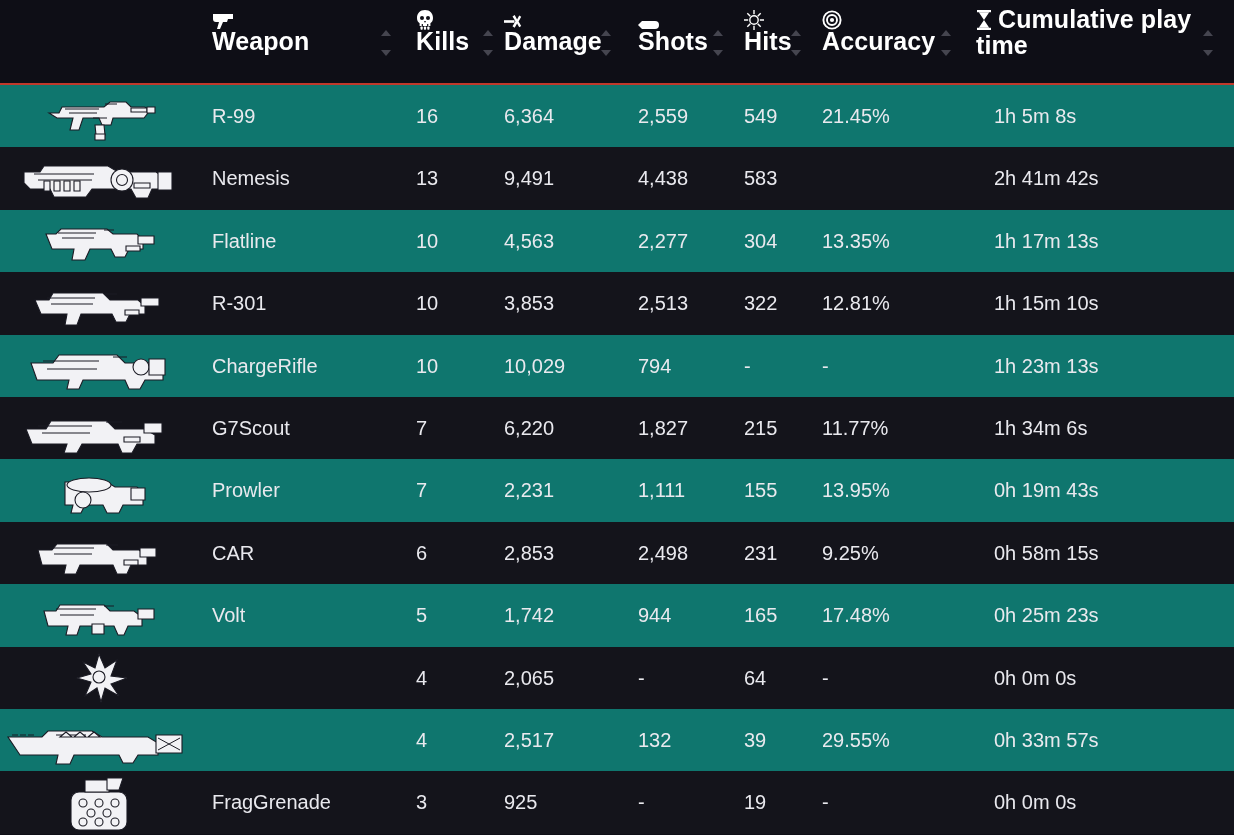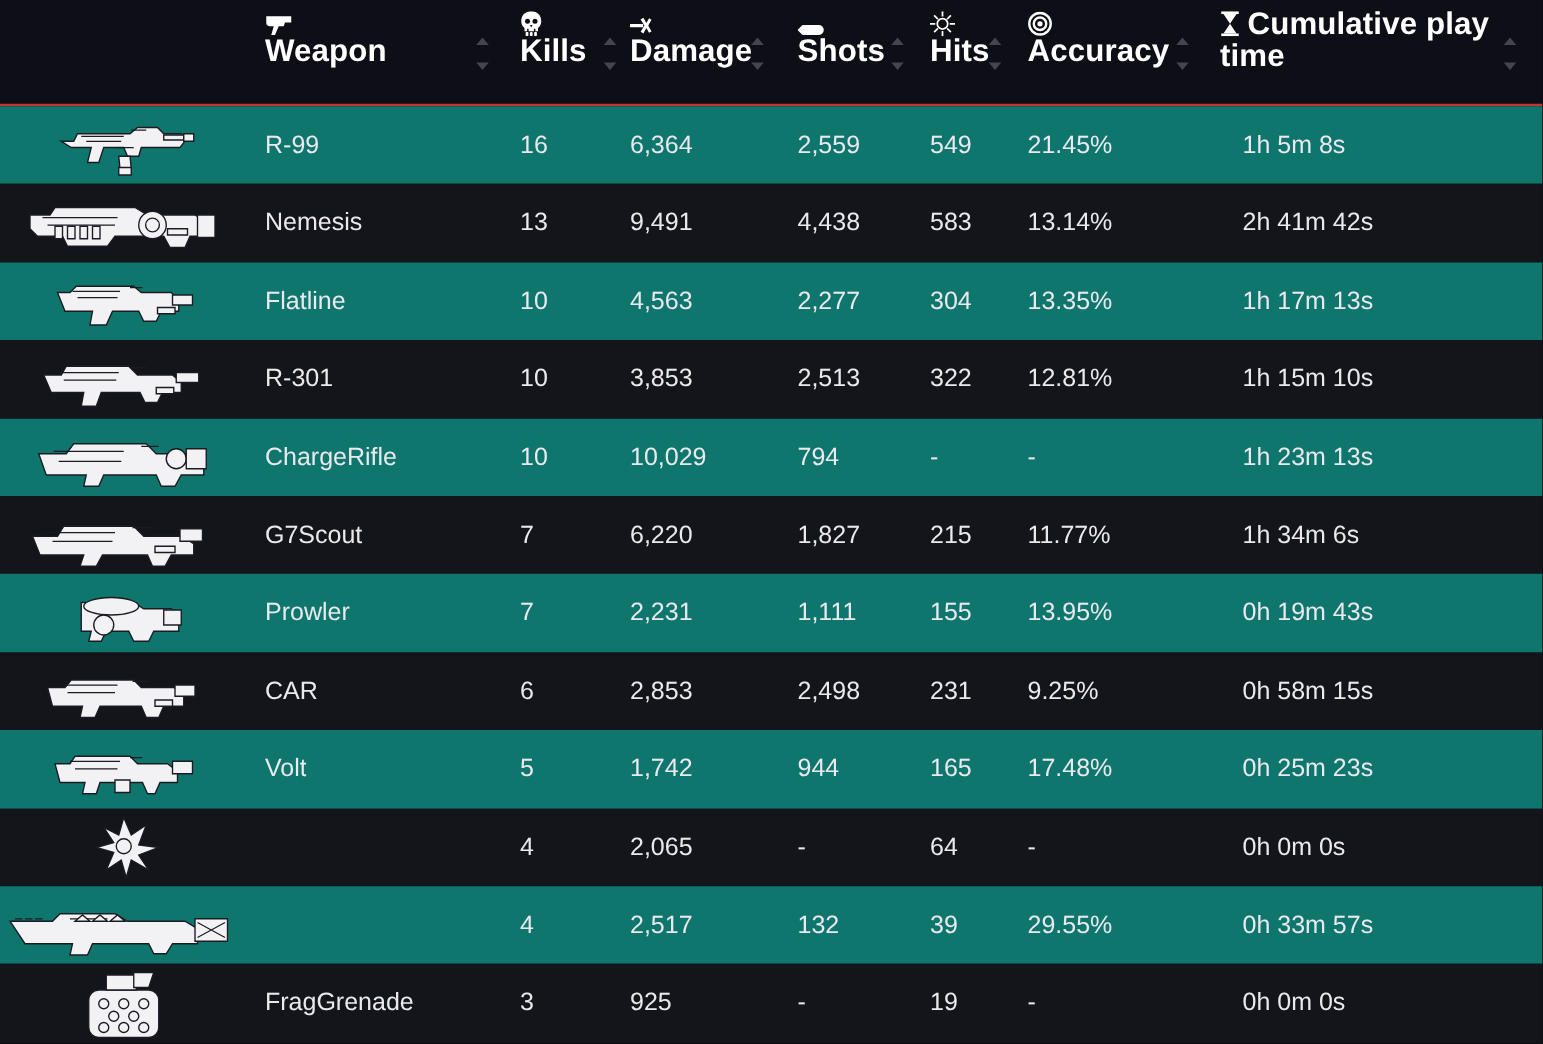--- a/index.html
+++ b/index.html
@@ -225,21 +225,20 @@
             <path fill="#f2f2f5" stroke="#1b1b24" stroke-width="1.1" d="M26 31h6v10h-6zM36 31h6v10h-6zM46 31h6v10h-6zM56 31h6v10h-6z"></path>
             <path fill="#f2f2f5" stroke="#1b1b24" stroke-width="1.1" d="M140 22h14v18h-14z"></path>
             <path fill="#f2f2f5" stroke="#1b1b24" stroke-width="1.1" d="M116 33h16v5h-16z"></path>
           </svg>
         </div>
         <div class="cell c-weapon">Nemesis</div>
         <div class="cell c-kills">13</div>
         <div class="cell c-damage">9,491</div>
         <div class="cell c-shots">4,438</div>
         <div class="cell c-hits">583</div>
-        <div class="cell c-accuracy">13.14%</div>
         <div class="cell c-time">2h 41m 42s</div>
       </div>
       <div class="trow odd">
         <div class="iconcell">
           <svg width="140" height="58" viewBox="0 0 140 58">
             <path fill="#f2f2f5" stroke="#1b1b24" stroke-width="1.1" d="M16 22h10l5-5h46l6 5h24l6 6v9h-14l-4 8h-10l-4-8H60l-5 11H42l2-11H22z"></path>
             <path stroke="#1b1b24" stroke-width="1" fill="none" d="M28 21h38M32 26h32M74 18h10"></path>
             <path fill="#f2f2f5" stroke="#1b1b24" stroke-width="1.1" d="M108 24h16v8h-16z"></path>
             <path fill="#f2f2f5" stroke="#1b1b24" stroke-width="1.1" d="M96 34h14v5H96z"></path>
           </svg>

